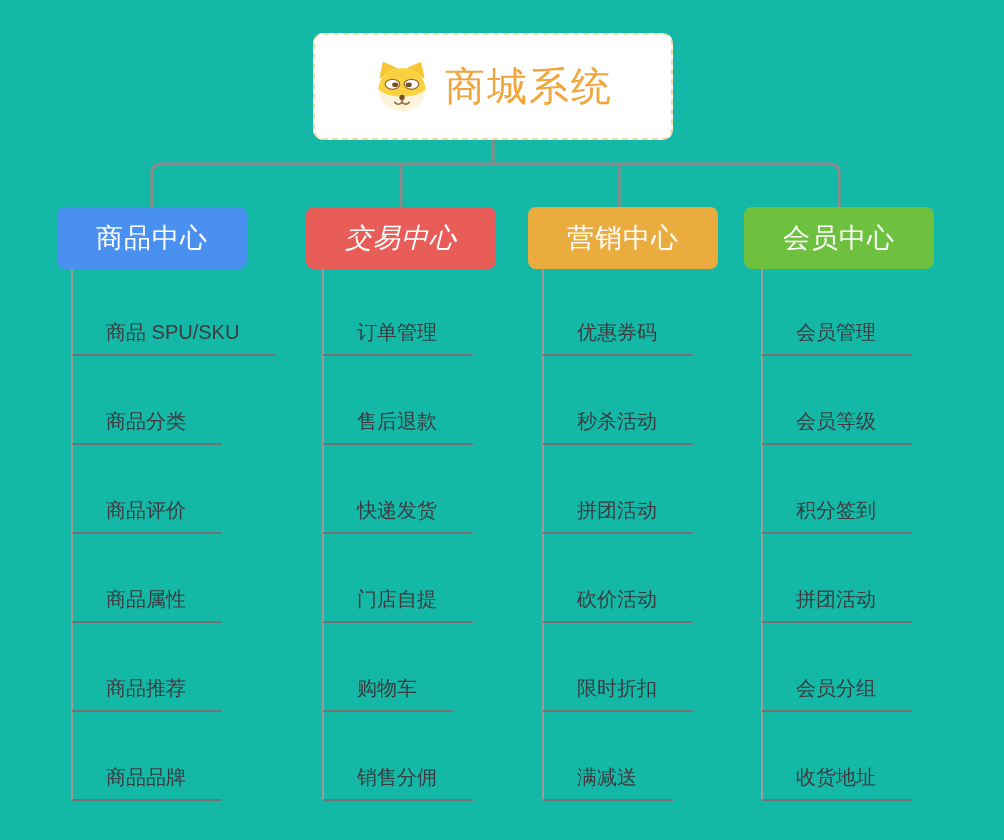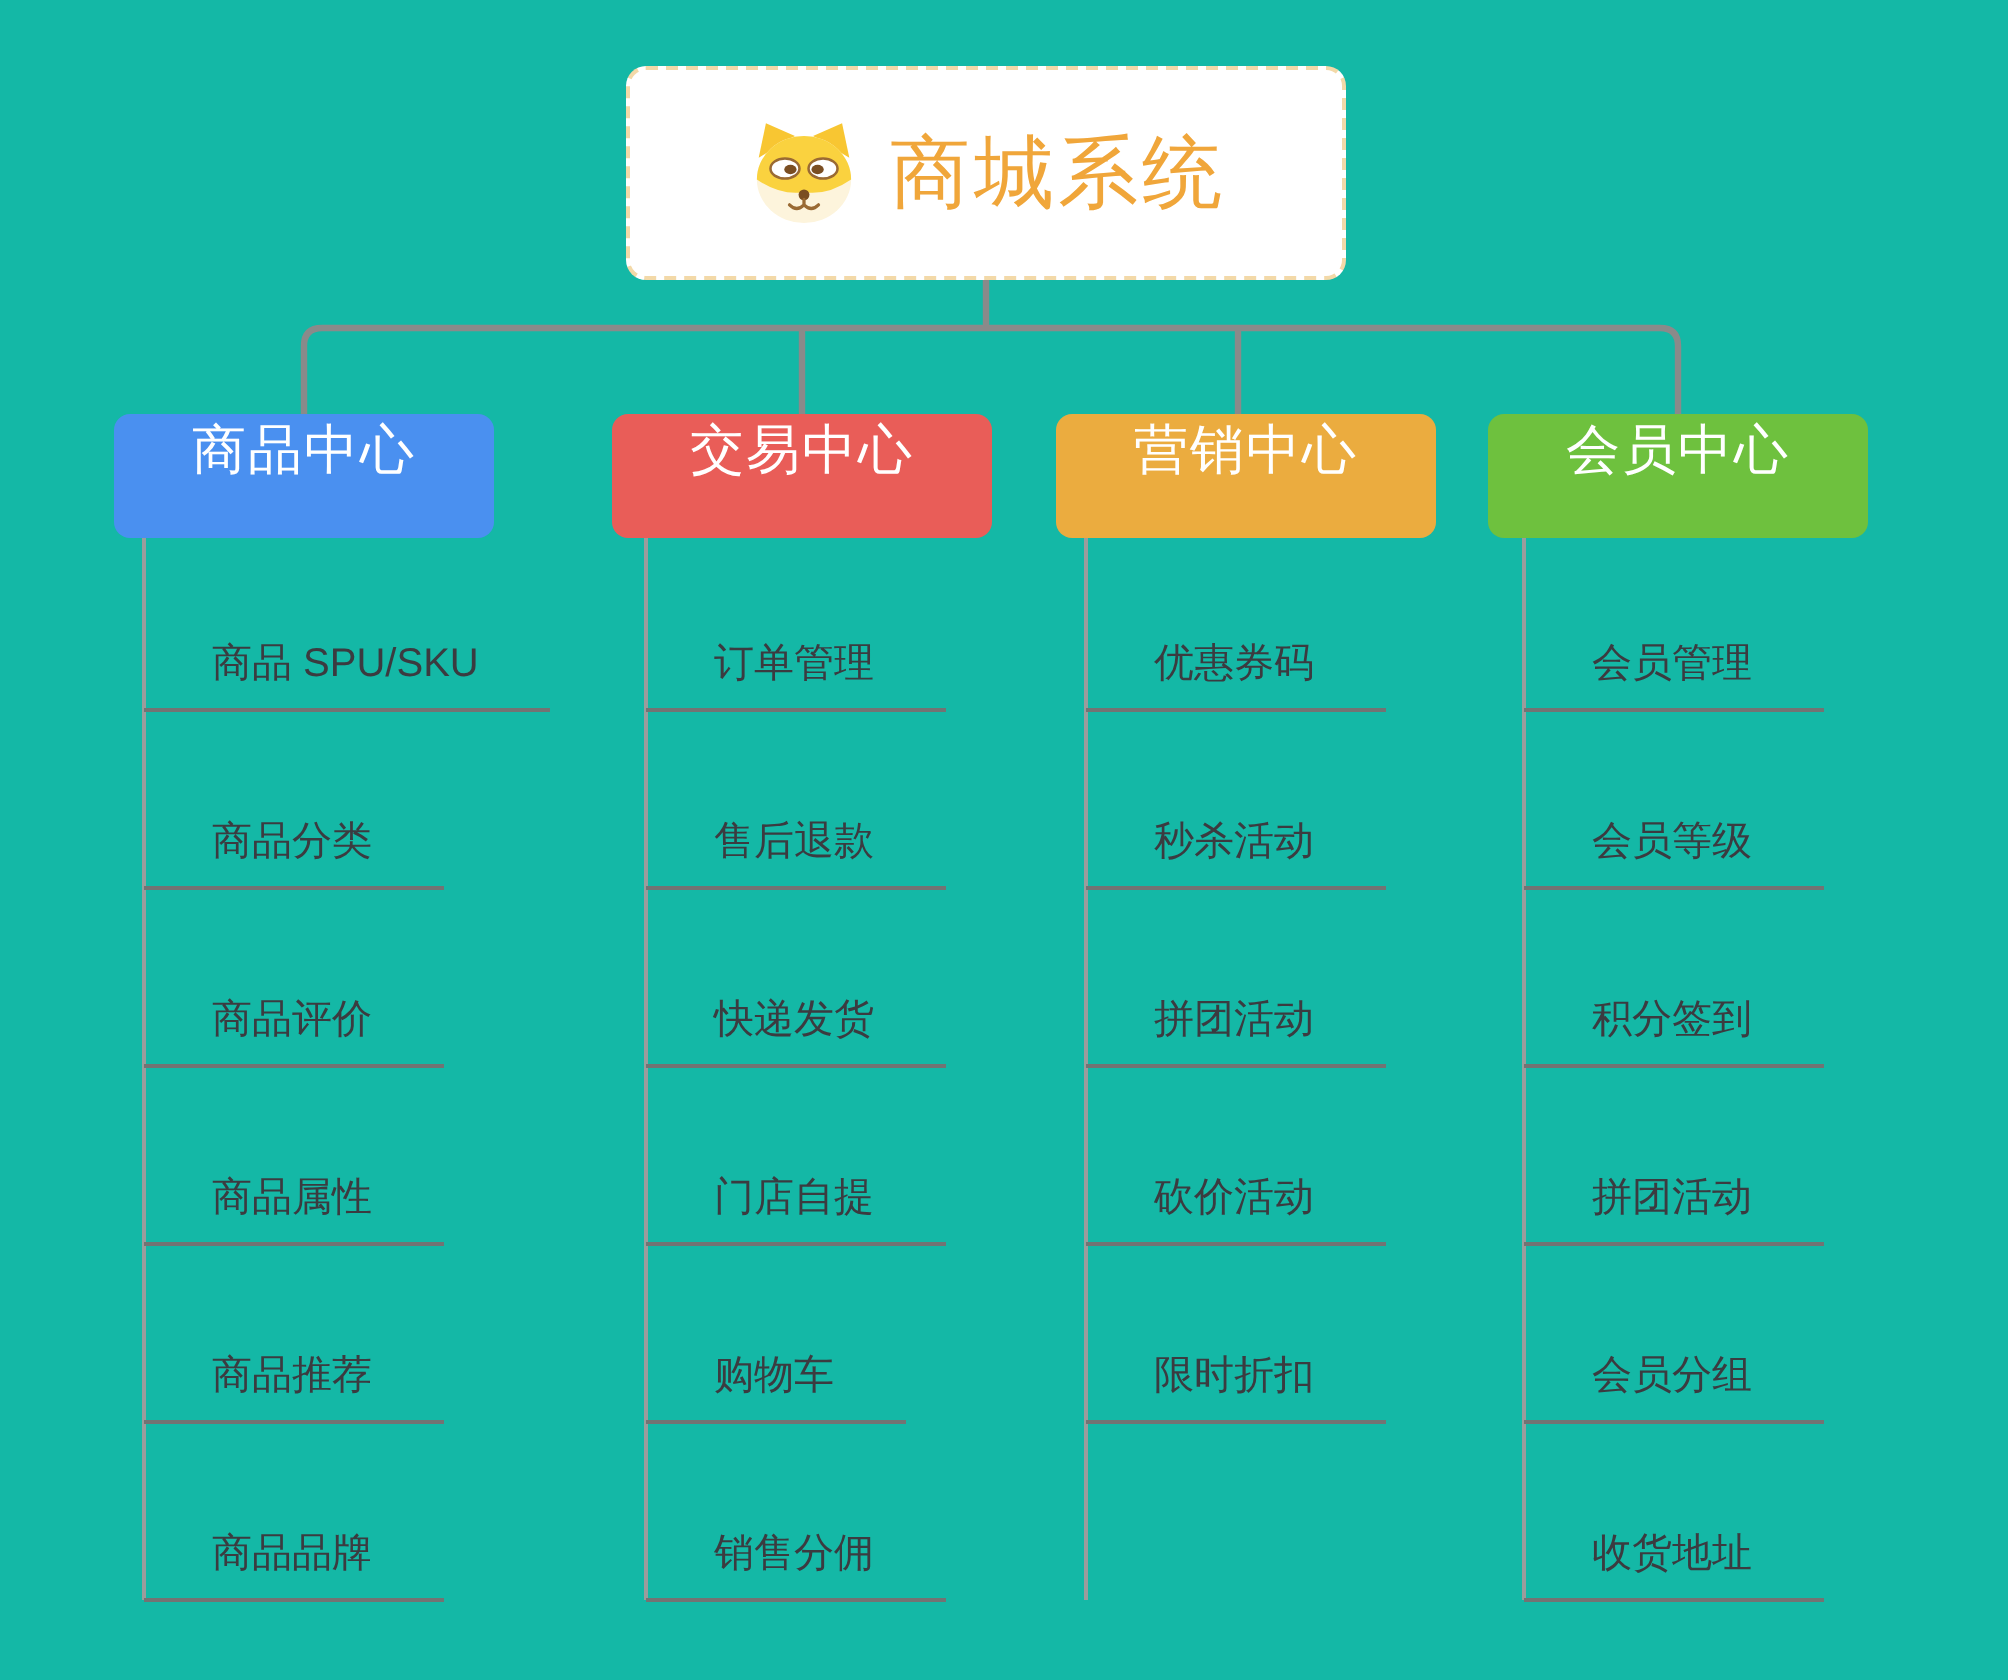--- a/index.html
+++ b/index.html
@@ -23,25 +23,25 @@
     gap: 14px;
   }
   .root-title {
     font-size: 40px; font-weight: 500; letter-spacing: 2px;
   }
   .dog-icon { width: 58px; height: 56px; flex: 0 0 auto; }
   
   .branch-node {
     position: absolute; top: 207px; width: 190px; height: 62px;
     border-radius: 8px; color: #FFFFFF; font-size: 27px;
-    display: flex; justify-content: center;
+    display: flex; align-items: center; justify-content: center;
     letter-spacing: 1px;
   }
   .branch-1 { left: 57px; }
-  .branch-2 { left: 306px; }
+  .branch-2 { left: 306px; font-style: italic; }
   .branch-3 { left: 528px; }
   .branch-4 { left: 744px; }
   
   .column { position: absolute; top: 269px; width: 230px; height: 531px; }
   .col-1 { left: 72px; }
   .col-2 { left: 323px; }
   .col-3 { left: 543px; }
   .col-4 { left: 762px; }
   .child-item {
     position: absolute; left: 0; white-space: nowrap;
@@ -112,20 +112,21 @@
     <div class="child-item">购物车</div>
     <div class="child-item">销售分佣</div>
   </div>
 
   <div class="column col-3">
     <div class="child-item">优惠券码</div>
     <div class="child-item">秒杀活动</div>
     <div class="child-item">拼团活动</div>
     <div class="child-item">砍价活动</div>
     <div class="child-item">限时折扣</div>
+    <div class="child-item">满减送</div>
   </div>
 
   <div class="column col-4">
     <div class="child-item">会员管理</div>
     <div class="child-item">会员等级</div>
     <div class="child-item">积分签到</div>
     <div class="child-item">拼团活动</div>
     <div class="child-item">会员分组</div>
     <div class="child-item">收货地址</div>
   </div>

